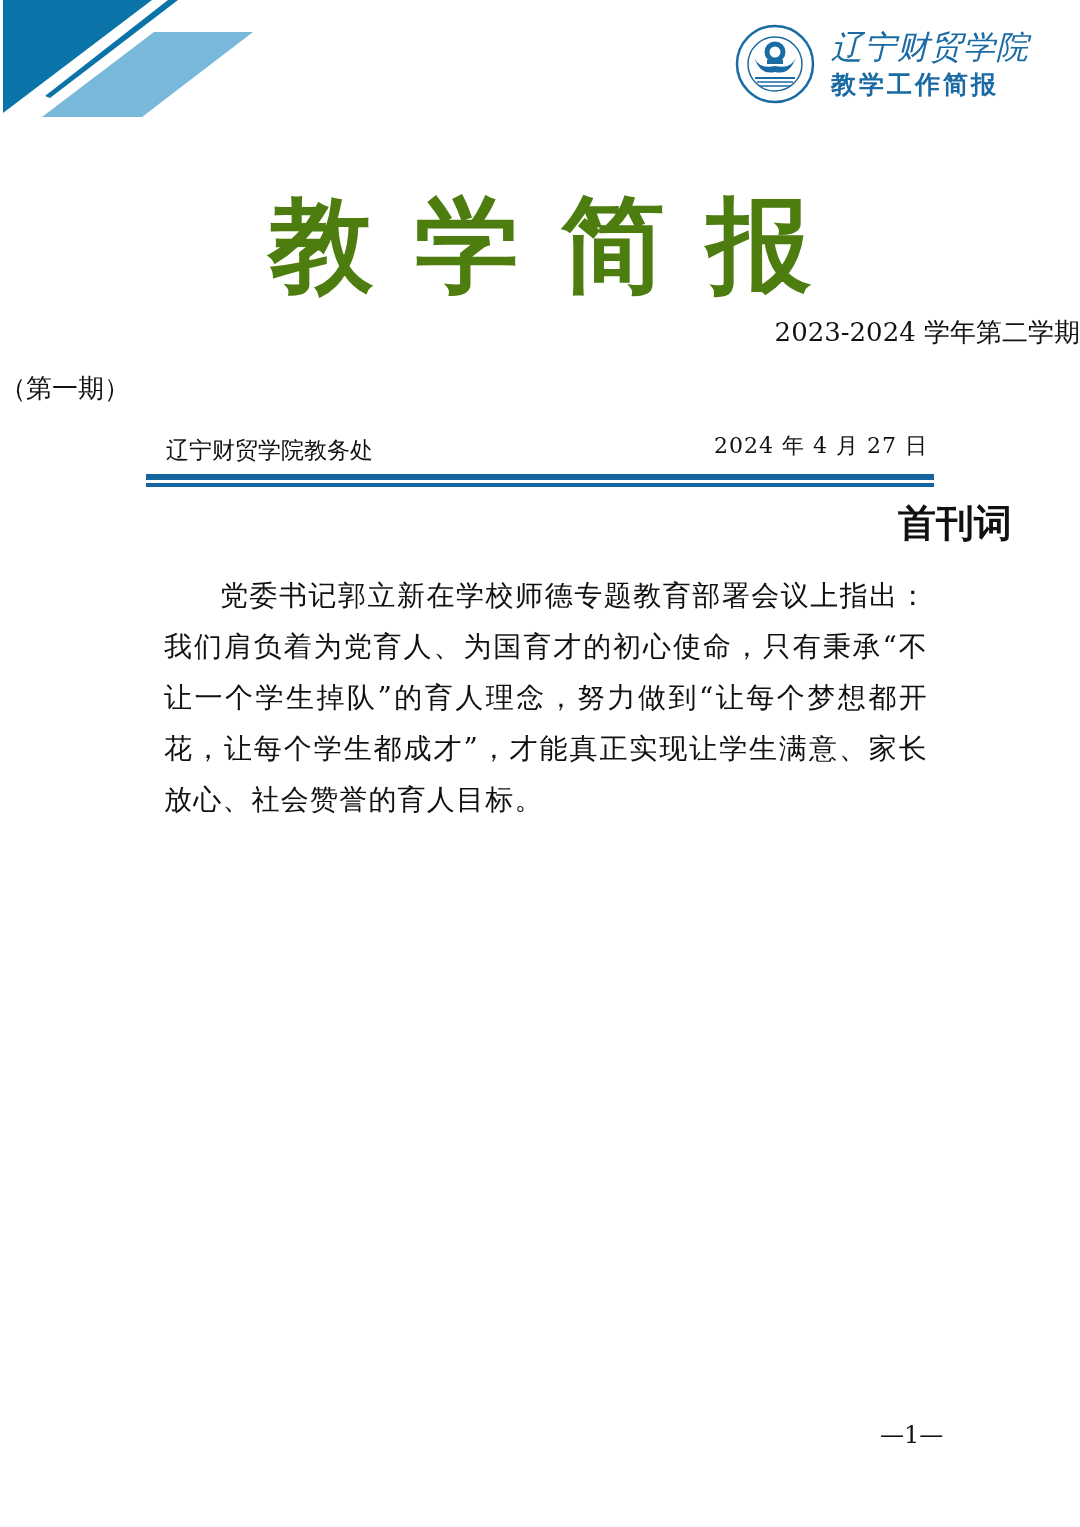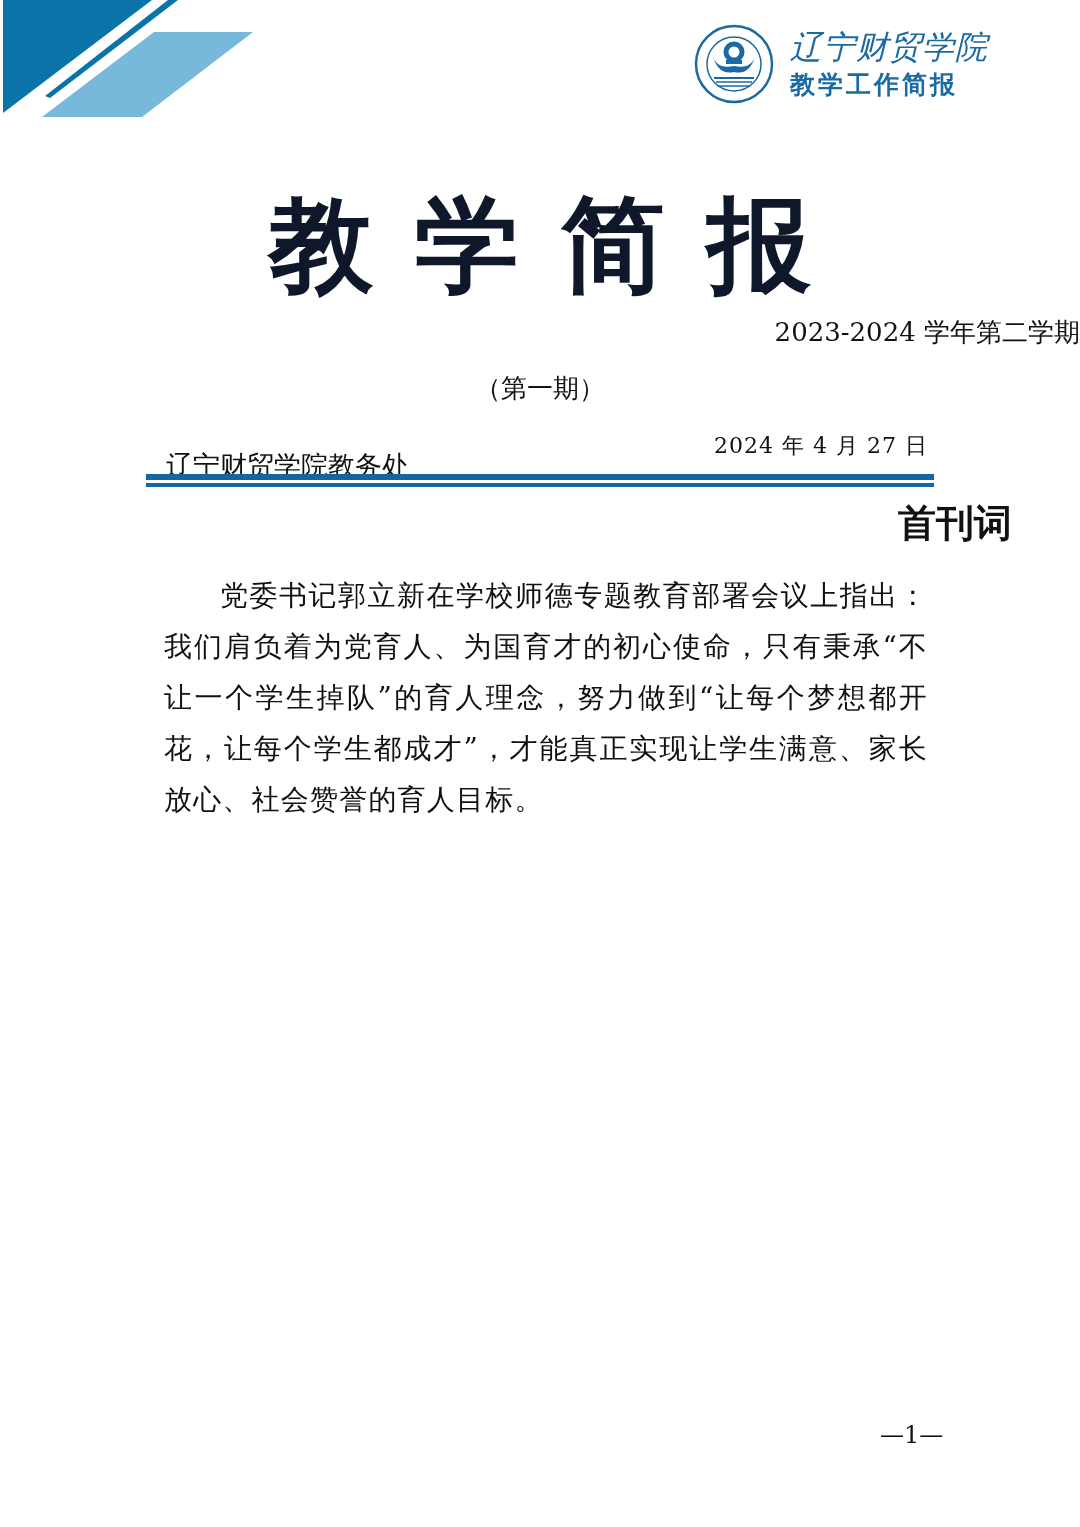--- a/index.html
+++ b/index.html
@@ -1,30 +1,30 @@
 <!DOCTYPE html>
 <html><head>
 <meta charset="utf-8">
 <style>
   html, body { margin:0; padding:0; background:#ffffff; }
   body { width:1080px; height:1527px; position:relative; overflow:hidden;
          font-family:"DejaVu Serif", "Liberation Serif", serif; color:#111; }
   .corner { position:absolute; left:0; top:0; width:260px; height:120px; }
-  .logo-block { position:absolute; left:694px; top:24px; width:290px; height:80px; }
+  .logo-block { position:absolute; left:735px; top:24px; width:290px; height:80px; }
   .seal { position:absolute; left:0; top:0; width:80px; height:80px; }
   .brand-name { position:absolute; left:96px; top:2px; font-size:32px; color:#1a6aa3;
                 font-family:"DejaVu Serif", serif; font-style:italic; letter-spacing:1px; white-space:nowrap; }
   .brand-sub { position:absolute; left:96px; top:44px; font-size:25px; color:#1a6aa3; font-weight:bold;
                font-family:Liberation Sans, sans-serif; letter-spacing:3px; white-space:nowrap; }
   .masthead { position:absolute; left:0; width:1080px; top:185px; text-align:center;
-              font-size:104px; color:#0f172a; font-weight:bold; letter-spacing:42px; text-indent:42px;
+              font-size:104px; color:#4d7c0f; font-weight:bold; letter-spacing:42px; text-indent:42px;
               font-family:"DejaVu Serif", serif; line-height:120px; }
   .term { position:absolute; left:0; width:1080px; top:314px; text-align:right; font-size:26px; line-height:36px; }
-  .issue { position:absolute; left:0; width:1080px; top:370px; text-align:center; font-size:26px; line-height:36px; }
-  .publisher { position:absolute; left:166px; top:448px; font-size:27px; line-height:36px; }
+  .issue { position:absolute; left:0; width:1080px; top:370px; font-size:26px; line-height:36px; }
+  .publisher { position:absolute; left:166px; top:432px; font-size:23px; line-height:36px; }
   .pubdate { position:absolute; right:152px; top:428px; font-size:22px; line-height:36px; letter-spacing:1px; }
   .rule1 { position:absolute; left:146px; top:474px; width:788px; height:6px; background:#1566a0; }
   .rule2 { position:absolute; left:146px; top:483px; width:788px; height:4px; background:#1566a0; }
   .article-title { position:absolute; left:0; width:1012px; top:497px; text-align:right;
                    font-size:38px; font-weight:bold; line-height:52px; }
   .body-text { position:absolute; left:146px; top:552px; width:800px; font-size:28px; line-height:51px;
                text-align:justify; letter-spacing:1.2px; }
   .body-text p { margin:18px; text-indent:2em; }
   .page-num { position:absolute; left:880px; top:1420px; font-size:24px; line-height:30px; white-space:nowrap; }
 </style>

